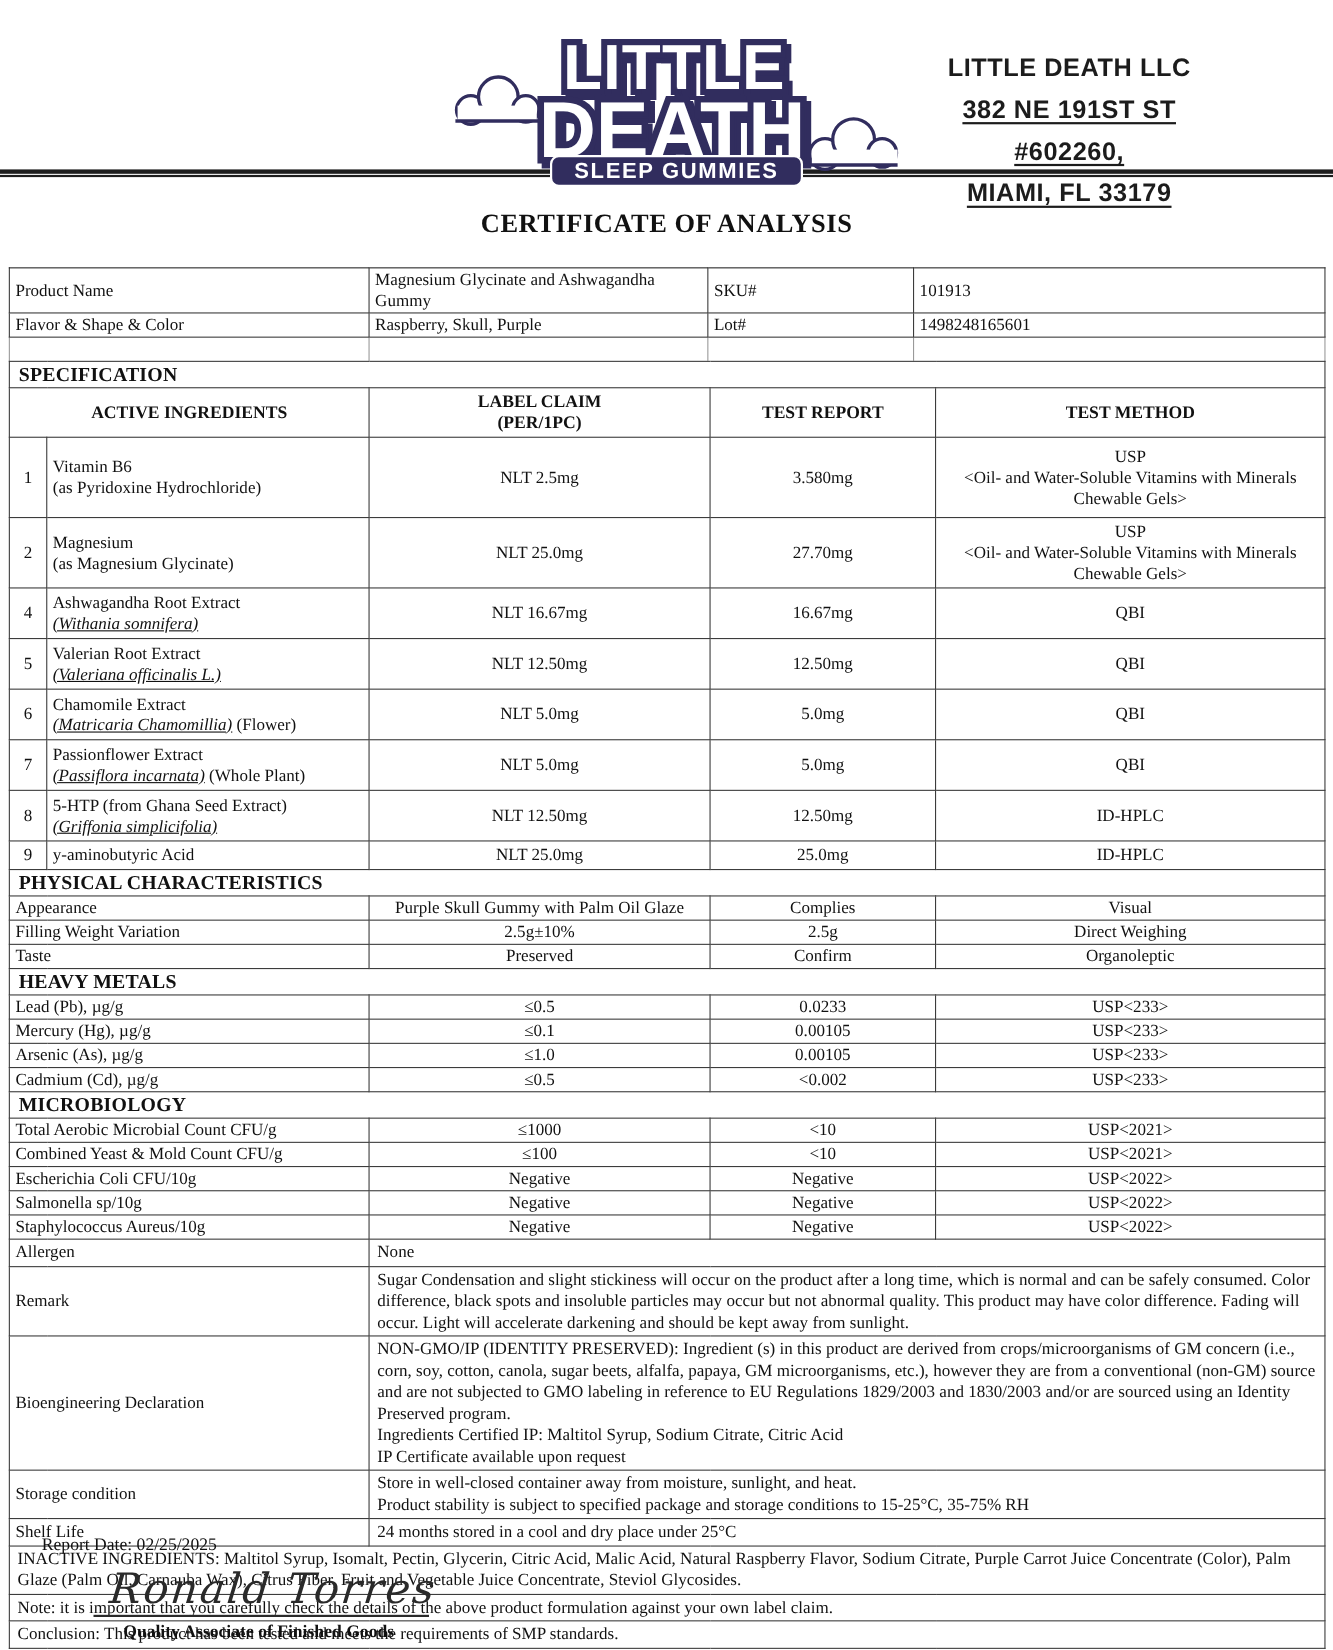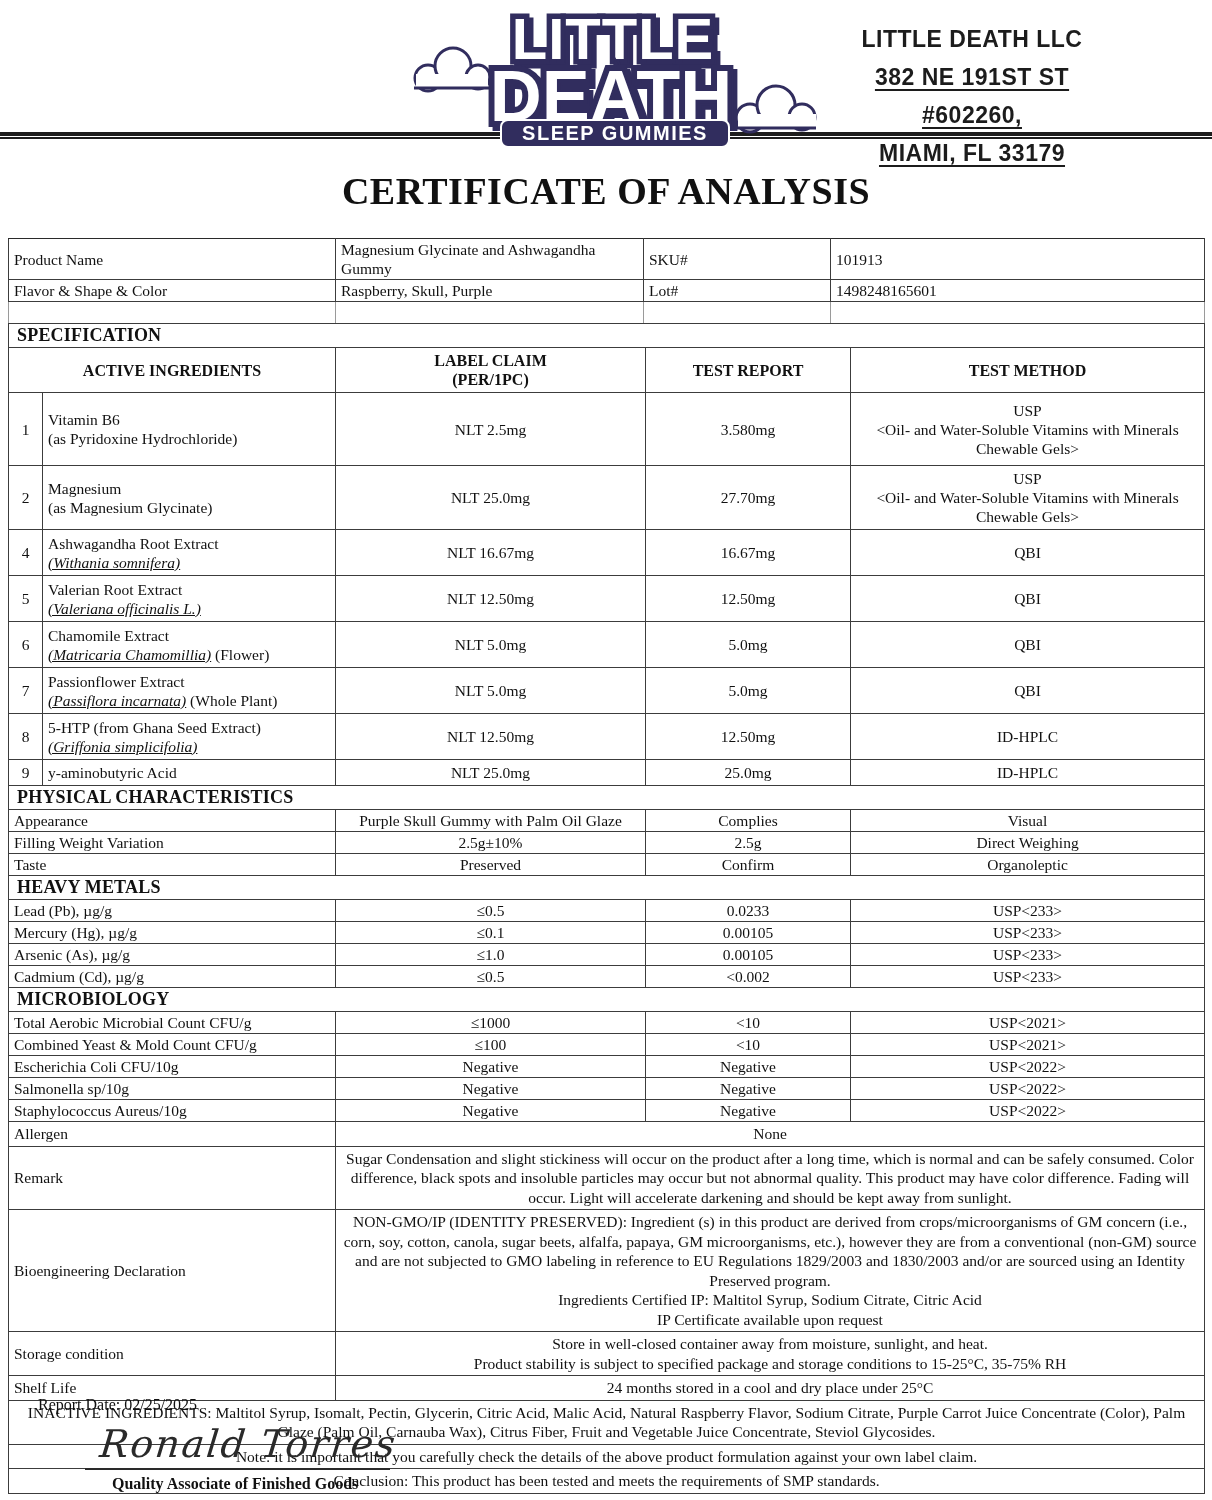--- a/index.html
+++ b/index.html
@@ -1,31 +1,31 @@
 <!DOCTYPE html>
 <html><head>
 <meta charset="utf-8">
 <style>
   html,body{margin:0;padding:0;}
   body{
     width:1212px;height:1500px;background:#ffffff;color:#0c0c0c;
     font-family:"Liberation Serif", serif;position:relative;overflow:hidden;
   }
   
-  .header{position:relative;height:132px;}
+  .header{position:relative;height:132px;margin-top:22px;}
   .logo-wrap{position:absolute;left:398px;top:2px;width:424px;height:148px;}
   .company{
     position:absolute;left:822px;top:20px;width:300px;text-align:center;
     font-family:"Liberation Sans", sans-serif;font-weight:bold;color:#1c1c1c;
     font-size:23px;line-height:38px;letter-spacing:0.5px;
   }
   .company .u{text-decoration:underline;text-underline-offset:4px;}
   .rule{height:1px;border-top:4px solid #1d1d1d;border-bottom:2px solid #1d1d1d;background:#fff;}
   .title{
-    text-align:center;font-weight:bold;font-size:38px;margin:30px 0 25px 0;
+    text-align:center;font-weight:bold;font-size:24px;margin:30px 0 25px 0;
     letter-spacing:0.5px;color:#111;
   }
   
   table{border-collapse:collapse;table-layout:fixed;margin-left:8px;width:1196px;}
   td{
     border:1px solid #3c3c3c;font-size:15.5px;line-height:19px;color:#111;
     padding:1px 5px;vertical-align:middle;overflow:hidden;
   }
   .outer-top td{border-top:1.5px solid #2a2a2a;}
   .lbl{text-align:left;}
@@ -34,21 +34,21 @@
   .section td{font-weight:bold;font-size:18px;padding:2px 8px;letter-spacing:0.2px;}
   .colhead td{font-weight:bold;text-align:center;font-size:16px;line-height:19px;padding:3px 4px;}
   .gap-table td{border-top:none;border-bottom:none;border-color:#9a9a9a;height:19px;}
   .num{ text-align:center;padding:1px 2px;}
   .ing-name{display:block;}
   .ing-sub i.latin{font-style:italic;text-decoration:underline;}
   .spec-row td{padding:3px 5px;}
   .tall td{height:66px;}
   .med td{height:52px;}
   .two td{height:39px;}
-  .para{ text-align:center;line-height:19.5px;padding:2px 7px;}
+  .para{ text-align:left;line-height:19.5px;padding:2px 7px;}
   
   .footer{position:absolute;left:0;top:1396px;width:1088px;}
   .report-date{margin-left:38px;font-size:16px;color:#111;}
   .signature{
     margin-left:100px;margin-top:8px;font-family:"DejaVu Serif", serif;
     font-style:italic;font-size:38px;color:#2a2a2a;
     transform:skewX(-6deg);display:inline-block;letter-spacing:2px;
   }
   .sig-line{margin-left:85px;width:305px;height:2px;background:#2a2a2a;margin-top:2px;}
   .sig-title{margin-left:112px;margin-top:5px;font-weight:bold;font-size:16px;color:#111;}

